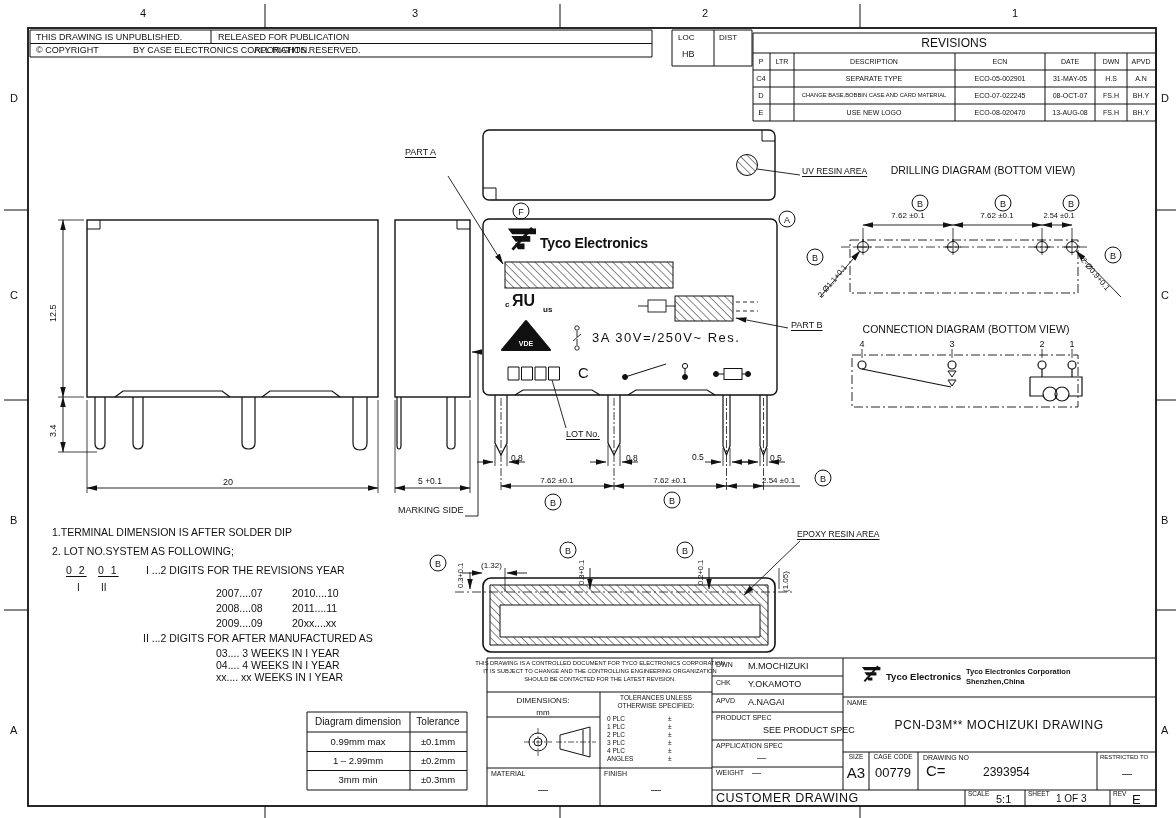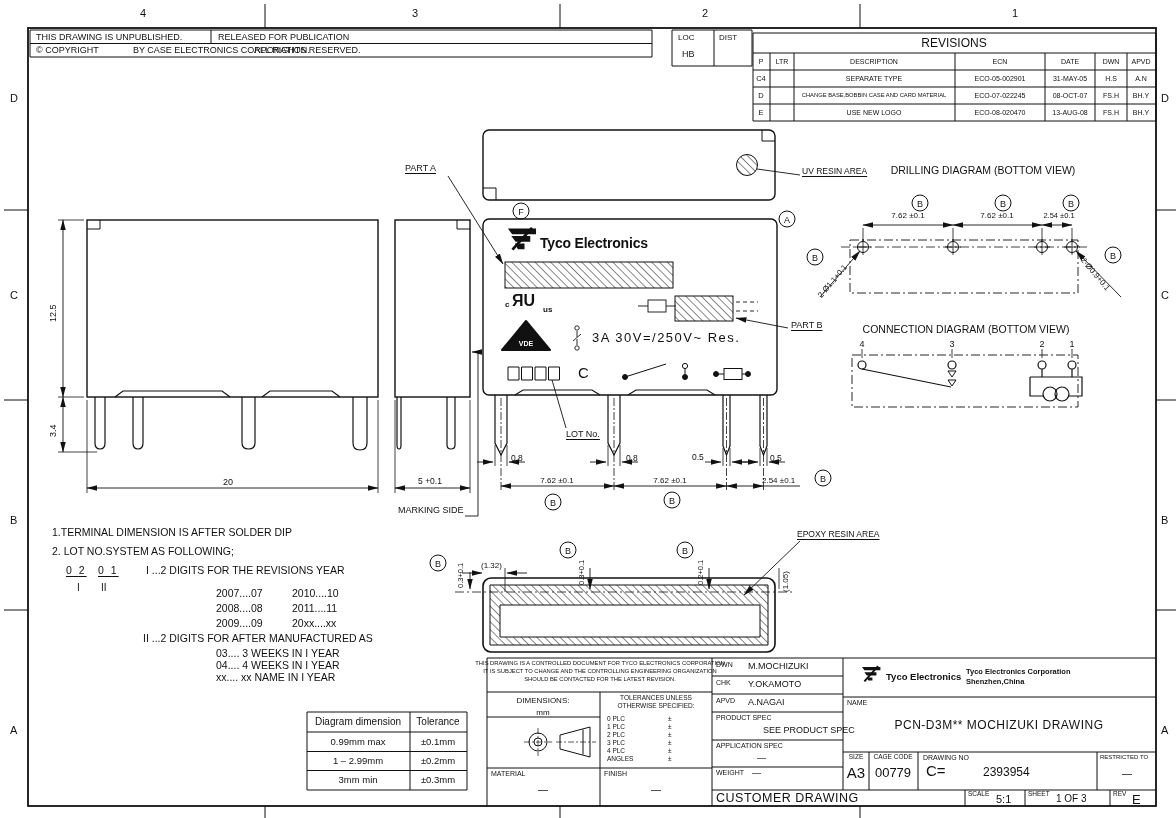--- a/index.html
+++ b/index.html
@@ -272,21 +272,21 @@
 
 <span class="t ctr" style="left:966px;top:324px;font-size:10.5px">CONNECTION DIAGRAM (BOTTOM VIEW)</span>
 <span class="t ctr" style="left:862px;top:340px;font-size:9px">4</span>
 <span class="t ctr" style="left:952px;top:340px;font-size:9px">3</span>
 <span class="t ctr" style="left:1042px;top:340px;font-size:9px">2</span>
 <span class="t ctr" style="left:1072px;top:340px;font-size:9px">1</span>
 
 <span class="t u" style="left:802px;top:167px;font-size:8.5px">UV RESIN AREA</span>
 <span class="t cc" style="left:521px;top:212px;font-size:9px">F</span>
 <span class="t cc" style="left:787px;top:220px;font-size:9px">A</span>
-<span class="t u" style="left:405px;top:164px;font-size:9px">PART A</span>
+<span class="t u" style="left:405px;top:148px;font-size:9px">PART A</span>
 <span class="t u" style="left:791px;top:321px;font-size:9px">PART B</span>
 <span class="t u" style="left:566px;top:430px;font-size:9px">LOT No.</span>
 <span class="t" style="left:398px;top:506px;font-size:9px">MARKING SIDE</span>
 <span class="t u" style="left:797px;top:530px;font-size:8.5px">EPOXY RESIN AREA</span>
 
 <span class="t b" style="left:540px;top:236px;font-size:14px;letter-spacing:-0.2px">Tyco Electronics</span>
 <span class="t b" style="left:505px;top:301px;font-size:8px">c</span>
 <span class="t b" style="left:512px;top:293px;font-size:16px">ЯU</span>
 <span class="t b" style="left:543px;top:306px;font-size:8px">us</span>
 <span class="t cc b w" style="left:526px;top:343px;font-size:7px">VDE</span>
@@ -327,21 +327,21 @@
 <span class="t" style="left:146px;top:565px;font-size:10.5px">I ...2 DIGITS FOR THE REVISIONS YEAR</span>
 <span class="t" style="left:216px;top:588px;font-size:10.5px">2007....07</span>
 <span class="t" style="left:216px;top:603px;font-size:10.5px">2008....08</span>
 <span class="t" style="left:216px;top:618px;font-size:10.5px">2009....09</span>
 <span class="t" style="left:292px;top:588px;font-size:10.5px">2010....10</span>
 <span class="t" style="left:292px;top:603px;font-size:10.5px">2011....11</span>
 <span class="t" style="left:292px;top:618px;font-size:10.5px">20xx....xx</span>
 <span class="t" style="left:143px;top:633px;font-size:10.5px">II ...2 DIGITS FOR AFTER MANUFACTURED AS</span>
 <span class="t" style="left:216px;top:648px;font-size:10.5px">03.... 3 WEEKS IN I YEAR</span>
 <span class="t" style="left:216px;top:660px;font-size:10.5px">04.... 4 WEEKS IN I YEAR</span>
-<span class="t" style="left:216px;top:672px;font-size:10.5px">xx.... xx NAME IN I YEAR</span>
+<span class="t" style="left:216px;top:672px;font-size:10.5px">xx.... xx WEEKS IN I YEAR</span>
 
 <span class="t ctr" style="left:358px;top:717px;font-size:10px">Diagram dimension</span>
 <span class="t ctr" style="left:438px;top:717px;font-size:10px">Tolerance</span>
 <span class="t ctr" style="left:358px;top:737px;font-size:9.5px">0.99mm max</span>
 <span class="t ctr" style="left:438px;top:737px;font-size:9.5px">±0.1mm</span>
 <span class="t ctr" style="left:358px;top:756px;font-size:9.5px">1 – 2.99mm</span>
 <span class="t ctr" style="left:438px;top:756px;font-size:9.5px">±0.2mm</span>
 <span class="t ctr" style="left:358px;top:775px;font-size:9.5px">3mm min</span>
 <span class="t ctr" style="left:438px;top:775px;font-size:9.5px">±0.3mm</span>
 

